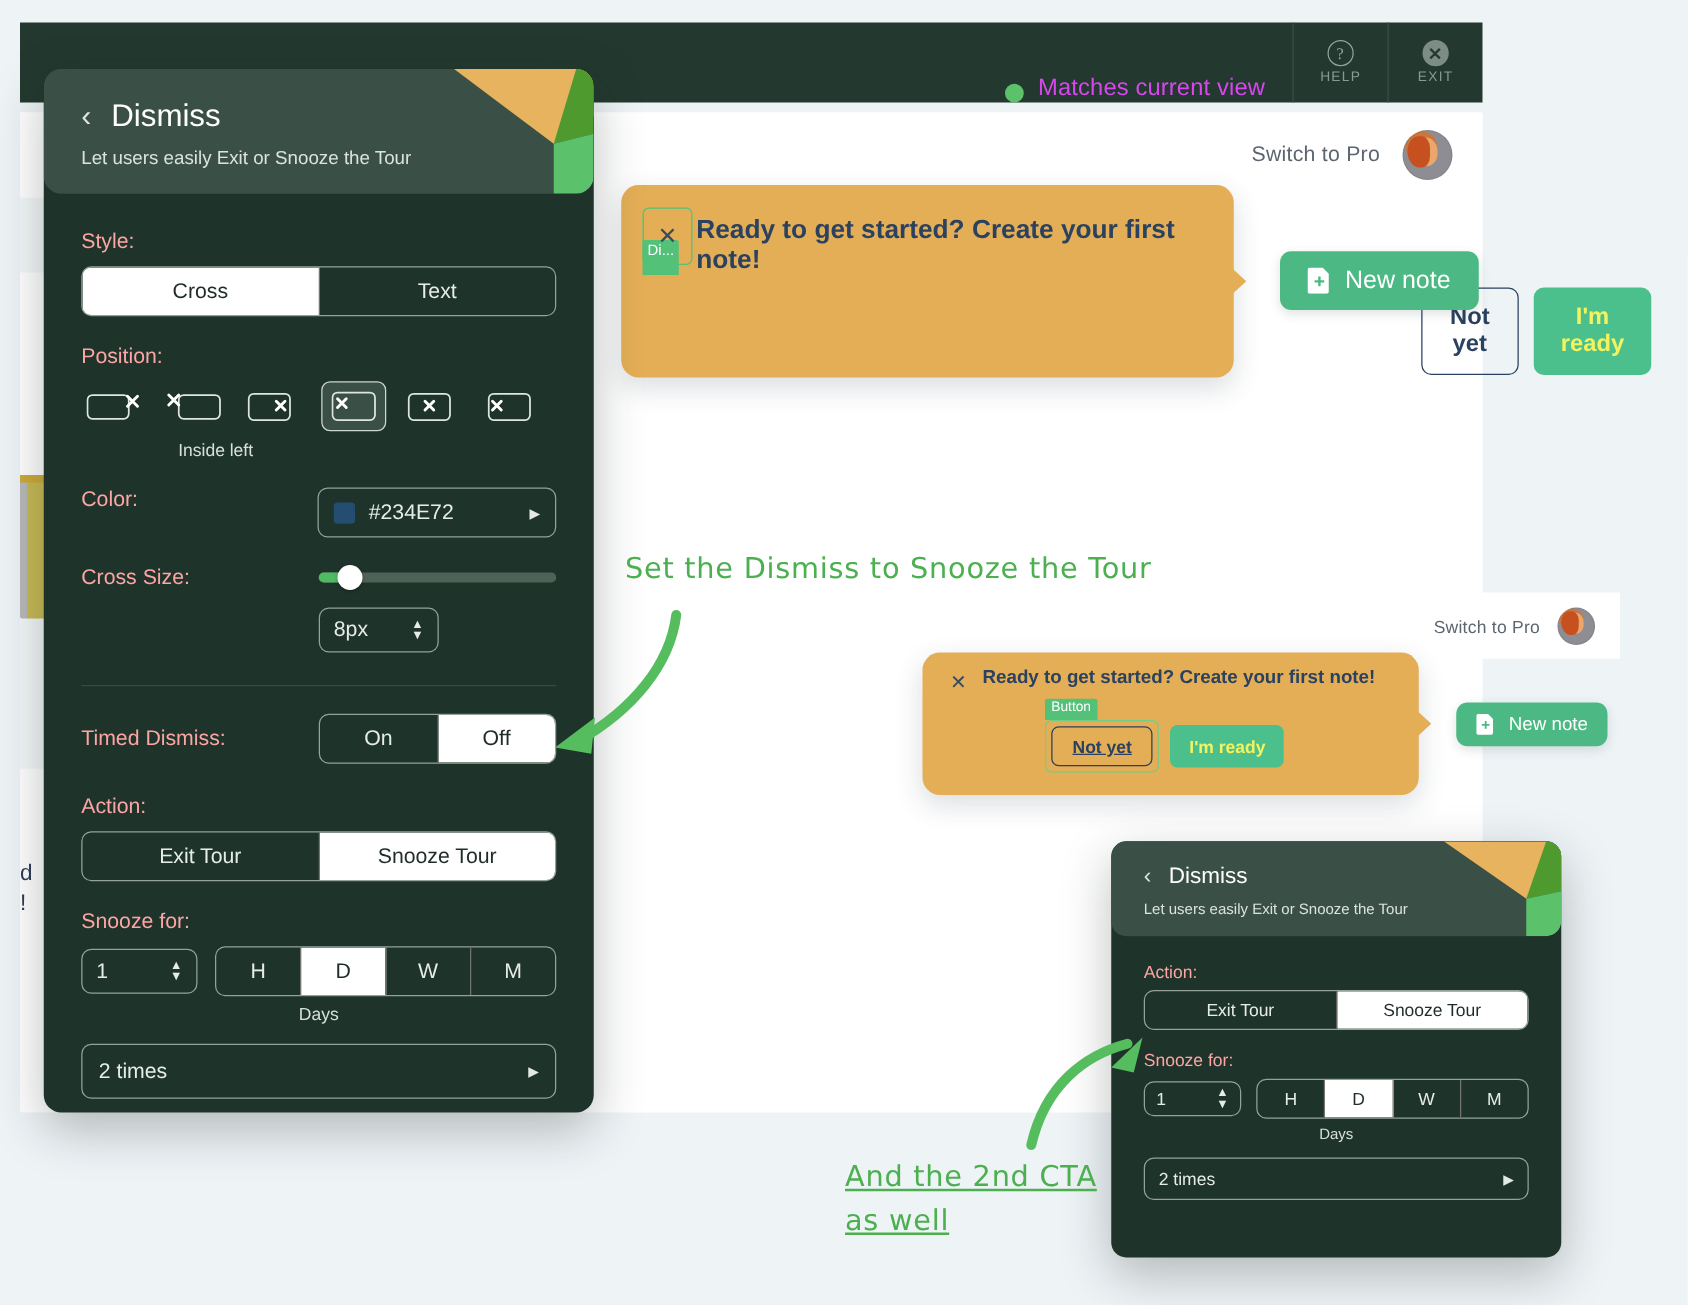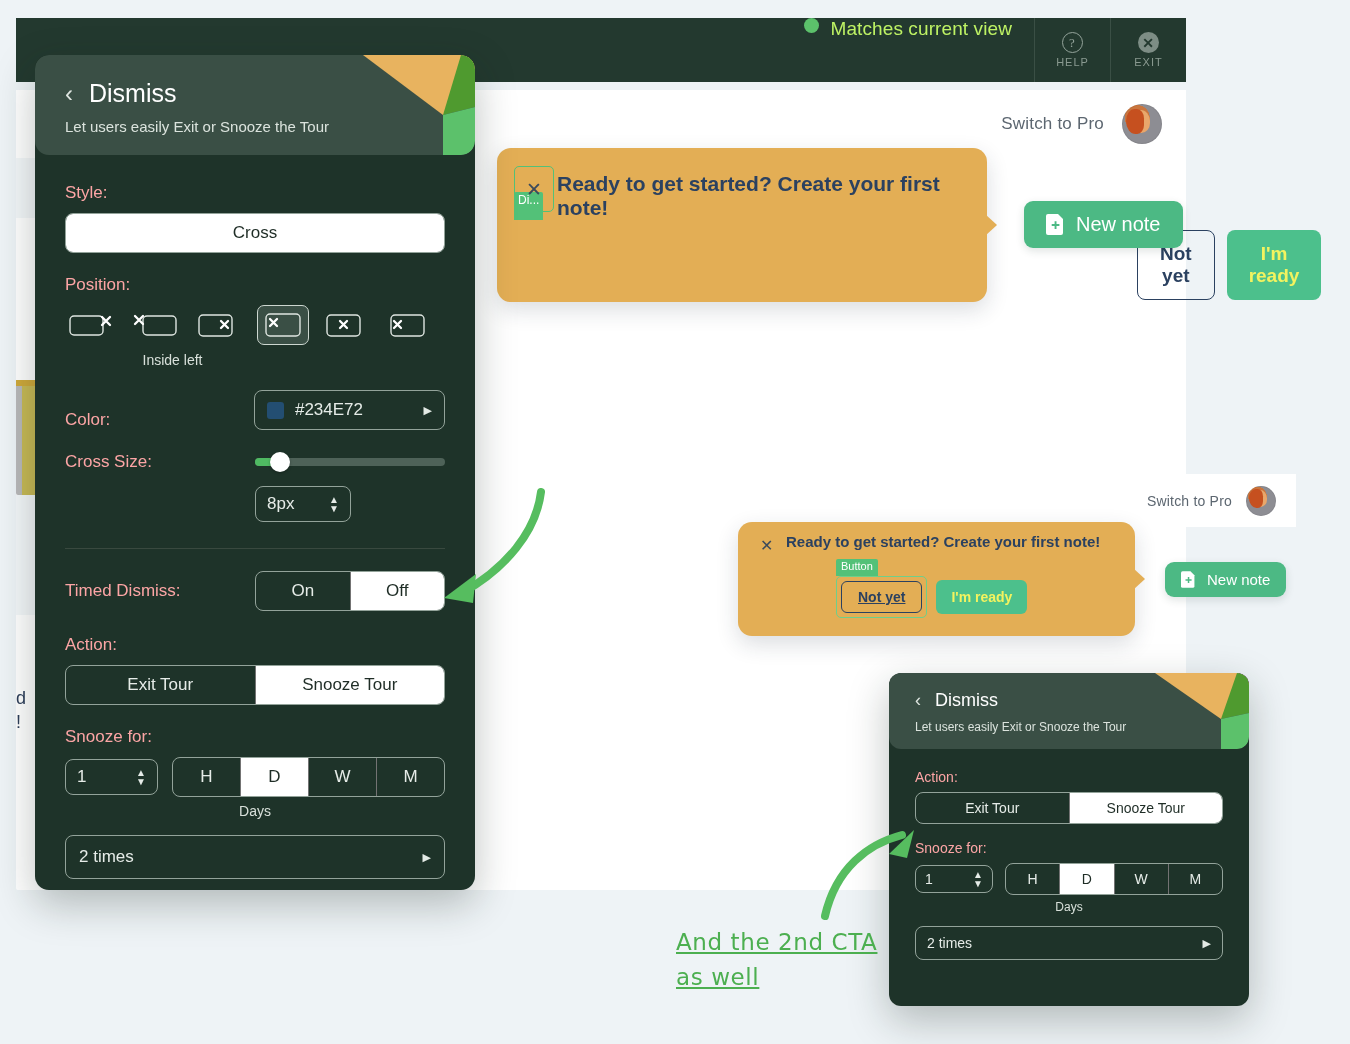--- a/index.html
+++ b/index.html
@@ -70,22 +70,22 @@
   }
 
   
   .tour-bar {
     position: absolute; left: 16px; top: 18px;
     width: 1170px; height: 64px;
     background: #23392f;
     display: flex; align-items: stretch; justify-content: flex-end;
   }
   .matches-view {
-    display: flex; align-items: flex-start; gap: 11px;
-    padding: 0 22px 0 0; color: #bef264; font-size: 19px; letter-spacing: .1px;
+    display: flex; align-items: flex-end; gap: 11px;
+    padding: 0 22px 0 0; color: #d946ef; font-size: 19px; letter-spacing: .1px;
   }
   .dot-green {
     width: 15px; height: 15px; border-radius: 50%;
     background: #5cc16b; flex: none;
   }
   .bar-btn {
     width: 76px; display: flex; flex-direction: column;
     align-items: center; justify-content: center; gap: 3px;
     border-left: 1px solid #3a4f45;
     color: #8a9a91; font-size: 11px; letter-spacing: 1px;
@@ -395,20 +395,21 @@
         <span class="panel-title">Dismiss</span>
       </div>
       <div class="panel-sub">Let users easily Exit or Snooze the Tour</div>
     </div>
 
     <div class="body">
 
       <div class="field-label">Style:</div>
       <div class="seg">
         <div class="on">Cross</div>
+        <div>Text</div>
       </div>
 
       <div class="field-label" style="margin-top:22px">Position:</div>
       <div class="pos-row">
         <div class="pos-opt">
           <svg width="44" height="30" viewBox="0 0 44 30" aria-hidden="true">
             <rect x="1" y="6" width="33" height="19" rx="4" fill="none" stroke="#dfe6e1" stroke-width="1.4"></rect>
             <path d="M33 7 l8 8 M41 7 l-8 8" stroke="#ffffff" stroke-width="2.3" stroke-linecap="round"></path>
           </svg>
         </div>
@@ -438,21 +439,21 @@
         </div>
         <div class="pos-opt">
           <svg width="44" height="30" viewBox="0 0 44 30" aria-hidden="true">
             <rect x="2" y="5" width="33" height="21" rx="4" fill="none" stroke="#dfe6e1" stroke-width="1.4"></rect>
             <path d="M5 11 l7 7 M12 11 l-7 7" stroke="#ffffff" stroke-width="2.3" stroke-linecap="round"></path>
           </svg>
         </div>
       </div>
       <div class="pos-caption" style="width:215px">Inside left</div>
 
-      <div style="display:flex;align-items:flex-end;margin-top:22px">
+      <div style="display:flex;align-items:flex-start;margin-top:22px">
         <div class="field-label" style="margin:0;width:190px">Color:</div>
         <div class="inp" style="width:192px;padding:9px 12px">
           <span style="display:flex;align-items:center;gap:11px">
             <span class="swatch" id="color-swatch" style="background: rgb(35, 78, 114);"></span>
             <span>#234E72</span>
           </span>
           <span class="caret-r">▶</span>
         </div>
       </div>
 
@@ -554,20 +555,21 @@
         </div>
       </div>
       <div class="pos-caption" style="margin-top:5px;font-size:12px">Days</div>
       <div class="inp" style="margin-top:12px;padding:8px 11px">
         <span>2 times</span>
         <span class="caret-r">▶</span>
       </div>
     </div>
   </div>
 
+  <div class="anno" id="anno-1">Set the Dismiss to Snooze the Tour</div>
   <div class="anno" id="anno-2">And the 2nd CTA
 as well</div>
 
   <svg class="arrow-svg" id="arrow-1" width="130" height="150" viewBox="0 0 130 150">
     <path d="M105 22 C100 62 70 98 26 123" fill="none" stroke="#56bd5f" stroke-width="8" stroke-linecap="round"></path>
     <path d="M8 128 L40 104 L37 133 Z" fill="#56bd5f"></path>
   </svg>
   <svg class="arrow-svg" id="arrow-2" width="130" height="130" viewBox="0 0 130 130">
     <path d="M15 110 C26 62 58 38 92 29" fill="none" stroke="#56bd5f" stroke-width="8" stroke-linecap="round"></path>
     <path d="M104 24 L79 48 L97 52 Z" fill="#56bd5f"></path>

